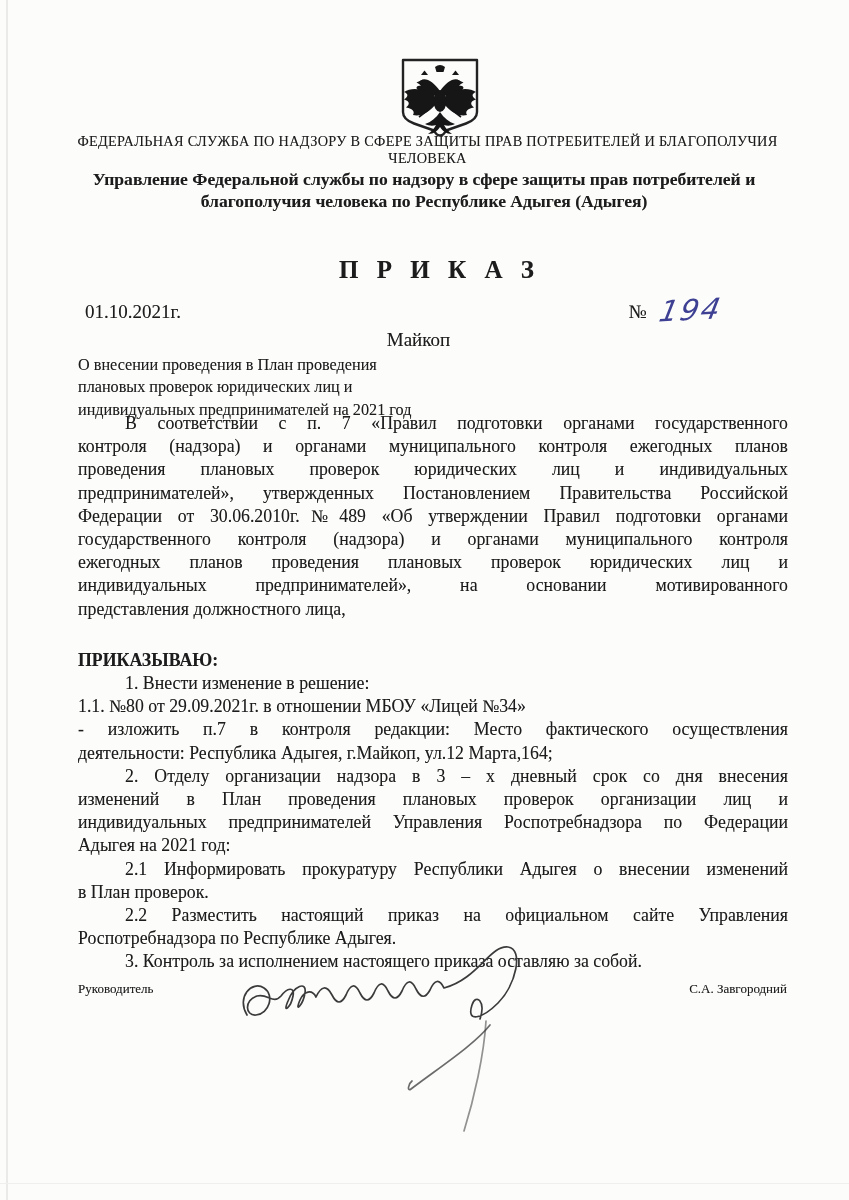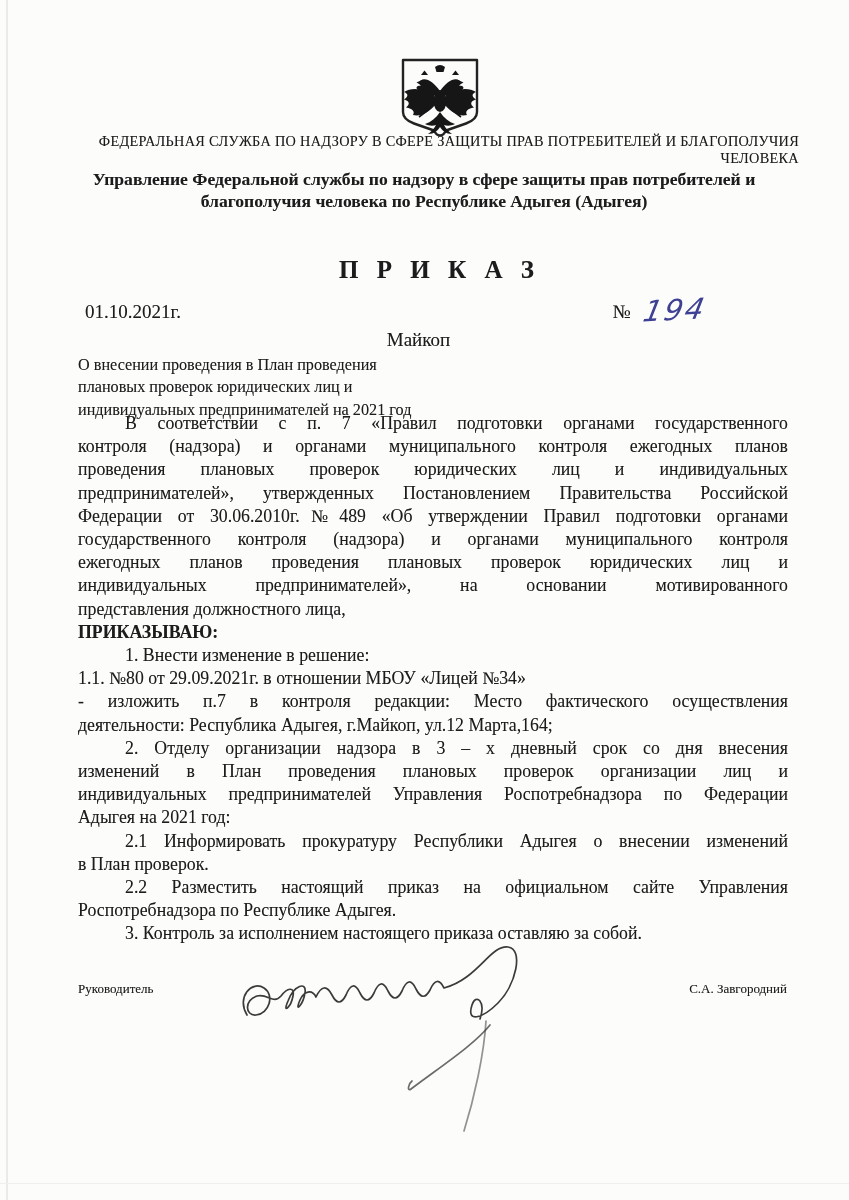--- a/index.html
+++ b/index.html
@@ -7,46 +7,46 @@
     position:relative;width:849px;height:1200px;overflow:hidden;
     background:#fcfcfb;color:#1c1c1c;
     font-family:"Liberation Serif","DejaVu Serif",serif;
     text-shadow:0 0 .5px rgba(25,25,25,.35);
   }
   .scan-edge{position:absolute;left:6px;top:0;bottom:0;width:2px;background:#e2e2e0;opacity:.7;}
   .scan-bottom{position:absolute;left:0;right:0;bottom:16px;height:1px;background:#efefed;}
 
   .emblem{position:absolute;left:390px;top:55px;width:100px;height:86px;}
 
-  .org-upper{position:absolute;top:133px;left:56px;right:50px;text-align:right;
+  .org-upper{position:absolute;top:133px;left:56px;right:50px;text-align:center;
     font-size:14.3px;line-height:16.8px;letter-spacing:.3px;}
   .org-dept{position:absolute;top:169px;left:74px;right:75px;text-align:center;
     font-weight:bold;font-size:17.6px;line-height:21.8px;}
 
   .doc-title{position:absolute;top:256px;left:0;right:0;text-align:center;
     font-weight:bold;font-size:25px;letter-spacing:6px;margin-left:30px;}
 
-  .meta-row{position:absolute;top:301px;left:85px;right:94px;display:flex;
+  .meta-row{position:absolute;top:301px;left:85px;right:78px;display:flex;
     justify-content:space-between;font-size:19px;}
   .number-group{display:flex;gap:13px;margin-right:50px;align-items:flex-start;}
   .number-value{
     font-family:"DejaVu Sans",sans-serif;font-style:italic;color:#3e4093;
     font-size:29px;line-height:1;letter-spacing:2px;margin-top:-5px;
     transform:skewX(-14deg) rotate(-3deg);text-shadow:none;
   }
   .city{position:absolute;top:329px;left:0;right:12px;text-align:center;font-size:19px;}
 
   .subject{position:absolute;top:354px;left:78px;font-size:16.2px;line-height:22.4px;}
 
   .body-block{position:absolute;top:412px;left:78px;width:710px;
     font-size:17.8px;line-height:23.2px;}
   .bl{min-height:23.2px;}
   .jf{text-align:justify;text-align-last:justify;}
   .ind{text-indent:47px;}
-  .bold{font-weight:bold;}
+  .bold{font-weight:bold;margin-top:28px;}
 
   .footer-row{position:absolute;top:981px;left:78px;right:62px;display:flex;
     justify-content:space-between;font-size:13px;}
   .signature-wrap{position:absolute;left:228px;top:933px;width:340px;height:215px;}
 </style>
 </head>
 <body>
 
 <div class="page">
 

